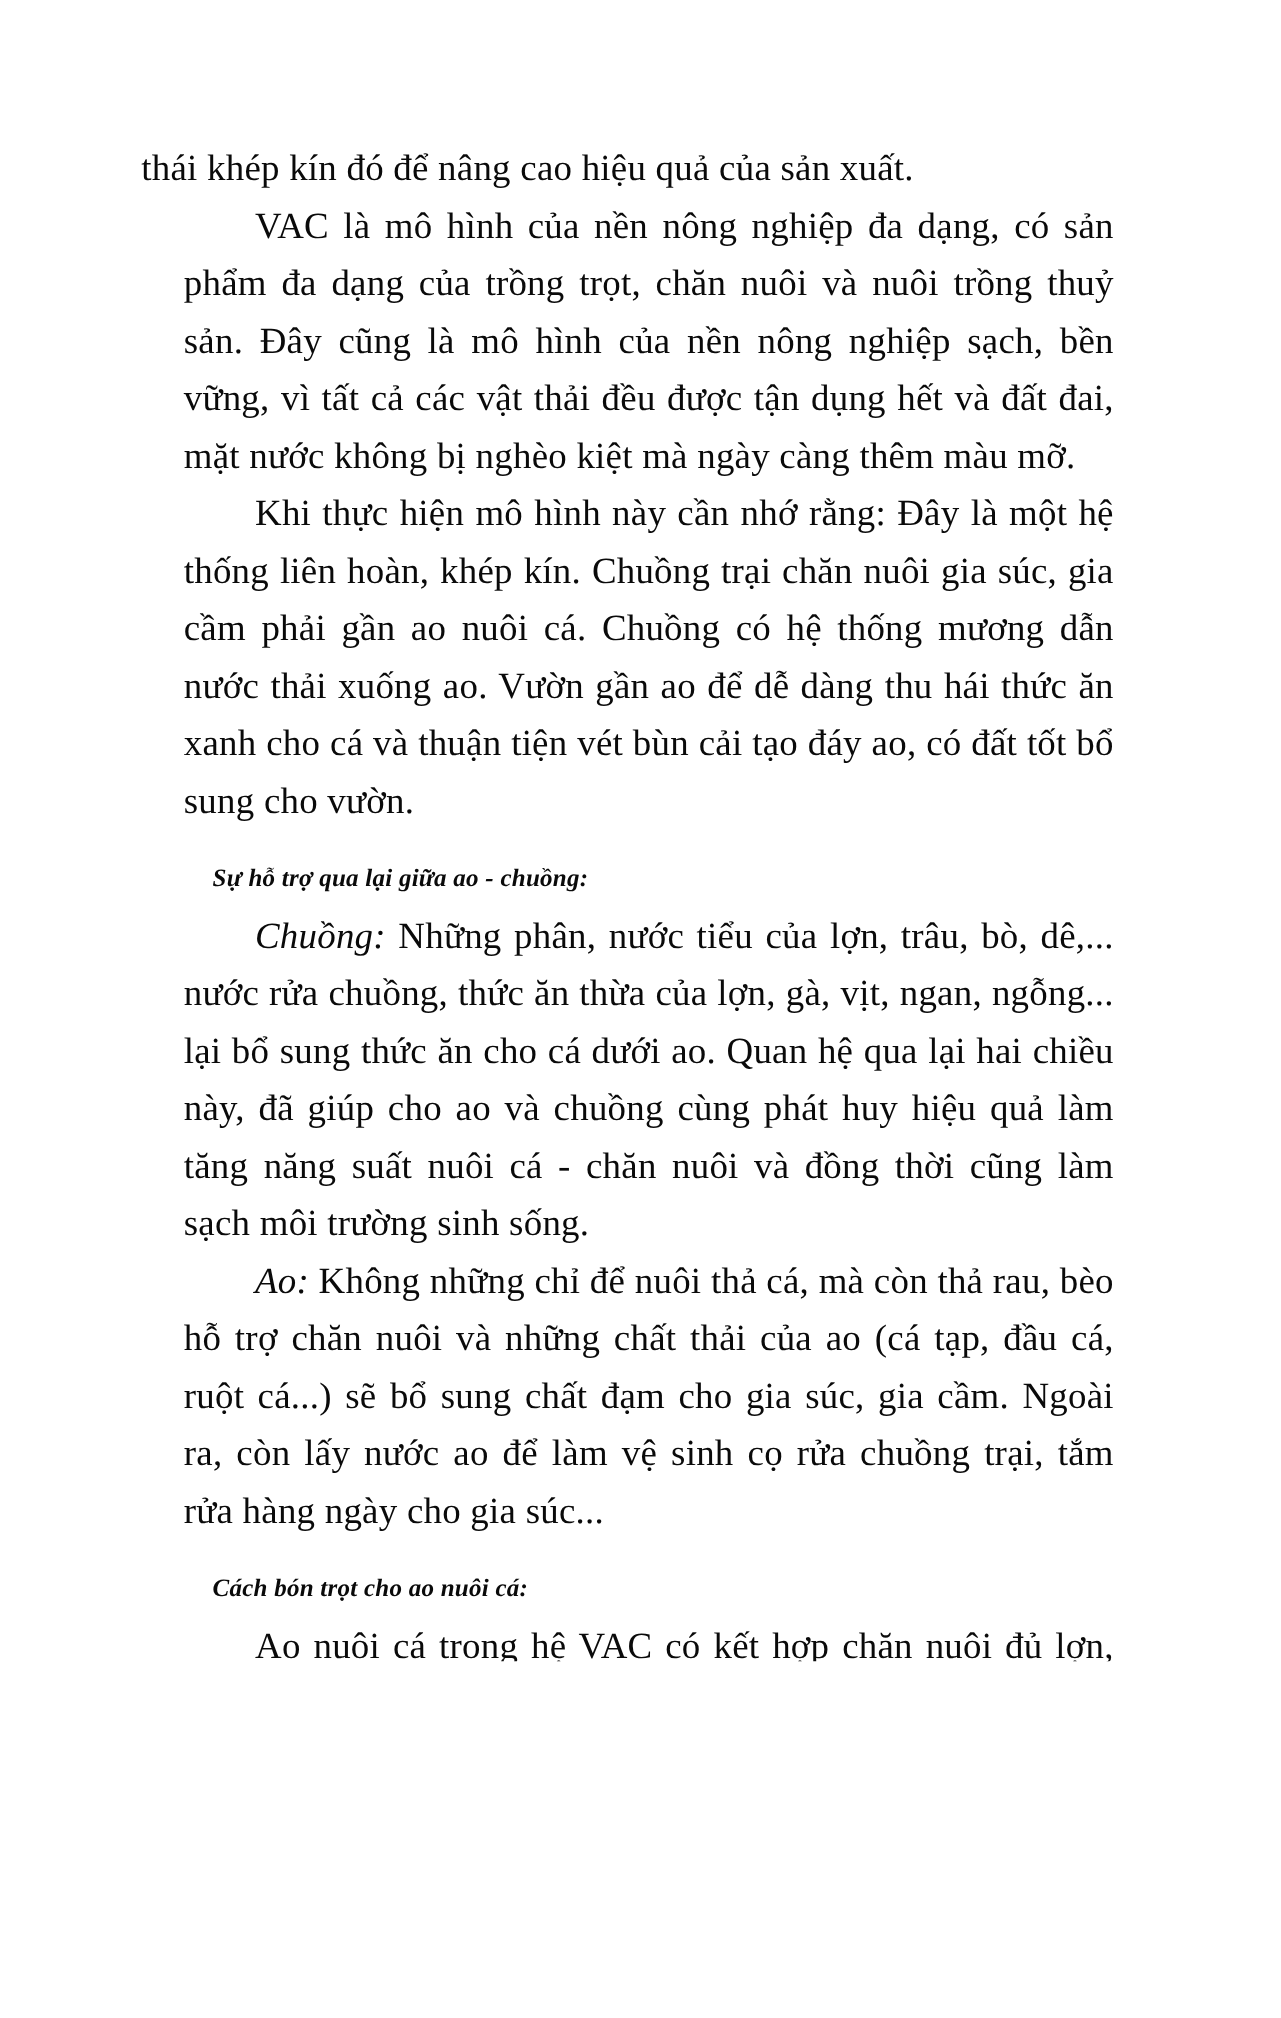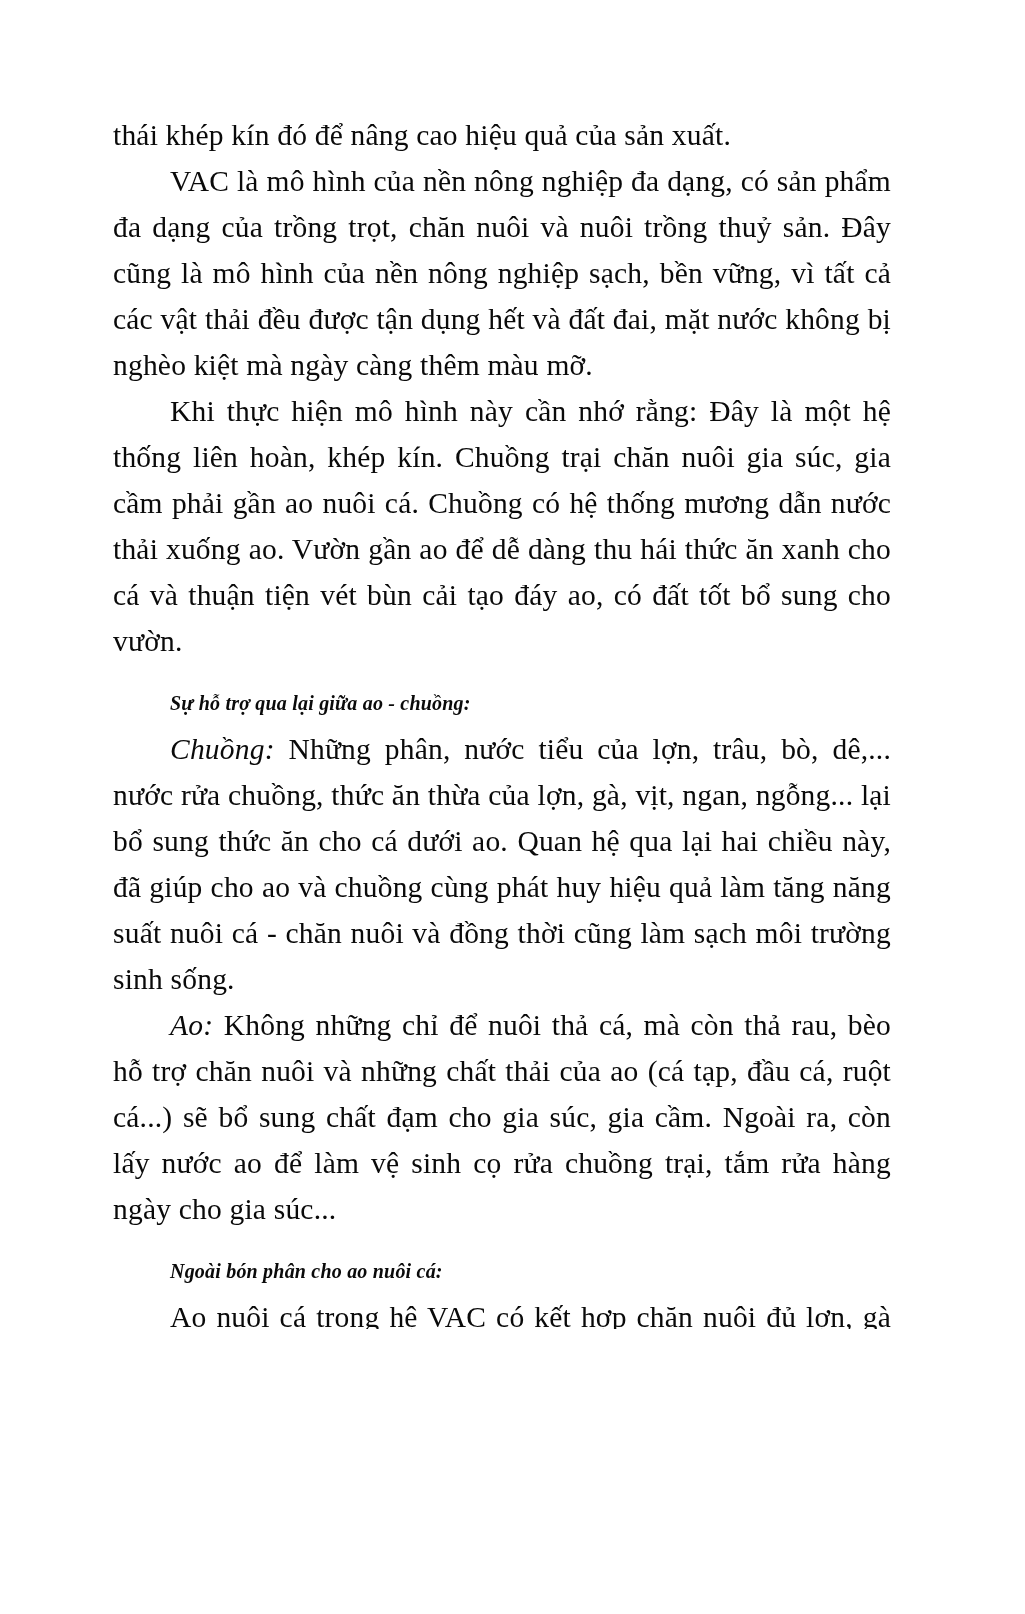--- a/index.html
+++ b/index.html
@@ -28,20 +28,21 @@
   }
   .para {
     margin: 0;
     font-size: 29.5px;
     line-height: 46px;
     text-align: justify;
     letter-spacing: 0.2px;
   }
   .para.indent {
     text-indent: 57px;
+    margin-left: 34px;
   }
   .para.cont {
     text-align-last: justify;
   }
   .heading {
     margin: 16px 0 0 0;
     font-size: 20px;
     line-height: 46px;
     font-weight: bold;
     font-style: italic;
@@ -70,20 +71,20 @@
     <p class="para indent"><span>VAC là mô hình của nền nông nghiệp đa dạng, có sản phẩm đa dạng của trồng trọt, chăn nuôi và nuôi trồng thuỷ sản. Đây cũng là mô hình của nền nông nghiệp sạch, bền vững, vì tất cả các vật thải đều được tận dụng hết và đất đai, mặt nước không bị nghèo kiệt mà ngày càng thêm màu mỡ.</span></p>
 
     <p class="para indent"><span>Khi thực hiện mô hình này cần nhớ rằng: Đây là một hệ thống liên hoàn, khép kín. Chuồng trại chăn nuôi gia súc, gia cầm phải gần ao nuôi cá. Chuồng có hệ thống mương dẫn nước thải xuống ao. Vườn gần ao để dễ dàng thu hái thức ăn xanh cho cá và thuận tiện vét bùn cải tạo đáy ao, có đất tốt bổ sung cho vườn.</span></p>
 
     <p class="heading">Sự hỗ trợ qua lại giữa ao - chuồng:</p>
 
     <p class="para indent"><span class="lead">Chuồng:</span><span> Những phân, nước tiểu của lợn, trâu, bò, dê,... nước rửa chuồng, thức ăn thừa của lợn, gà, vịt, ngan, ngỗng... lại bổ sung thức ăn cho cá dưới ao. Quan hệ qua lại hai chiều này, đã giúp cho ao và chuồng cùng phát huy hiệu quả làm tăng năng suất nuôi cá - chăn nuôi và đồng thời cũng làm sạch môi trường sinh sống.</span></p>
 
     <p class="para indent"><span class="lead">Ao:</span><span> Không những chỉ để nuôi thả cá, mà còn thả rau, bèo hỗ trợ chăn nuôi và những chất thải của ao (cá tạp, đầu cá, ruột cá...) sẽ bổ sung chất đạm cho gia súc, gia cầm. Ngoài ra, còn lấy nước ao để làm vệ sinh cọ rửa chuồng trại, tắm rửa hàng ngày cho gia súc...</span></p>
 
-    <p class="heading">Ngoài bón phân cho ao nuôi cá:</p>
+    <p class="heading">Cách bón trọt cho ao nuôi cá:</p>
 
     <p class="para indent cont"><span>Ao nuôi cá trong hệ VAC có kết hợp chăn nuôi đủ lợn, gà hoặc vịt trên ao thì không phải bón thêm phân chuồng (chỉ</span></p>
 
   </div>
 
   <div class="page-number">12</div>
 </div>
 
 </body></html>

